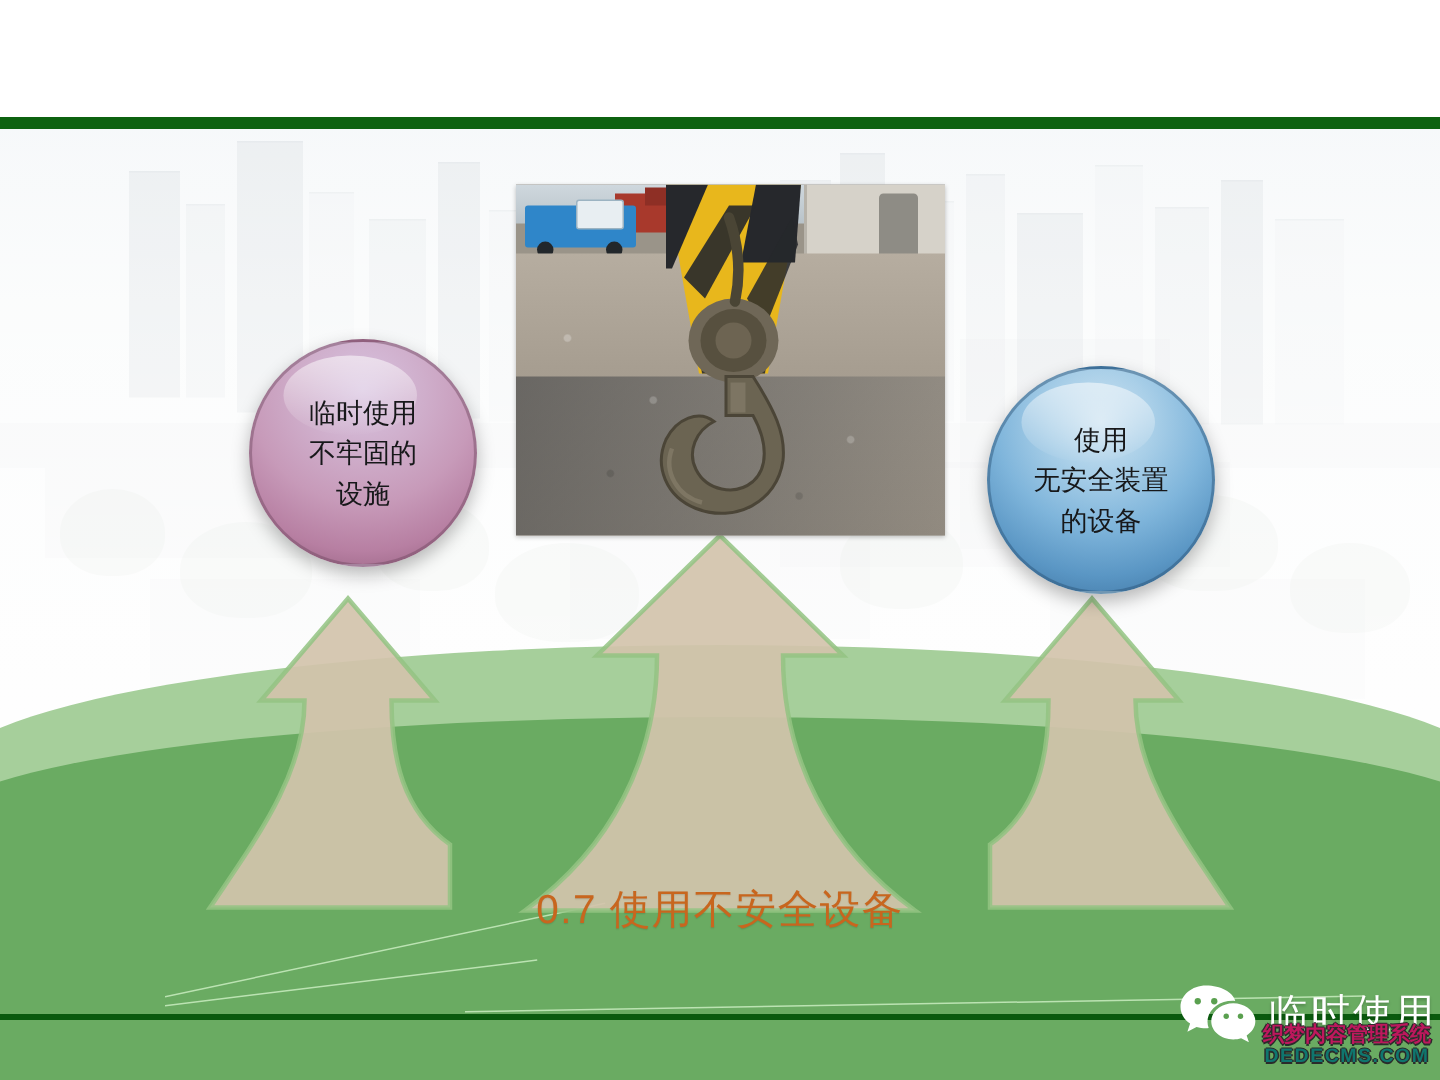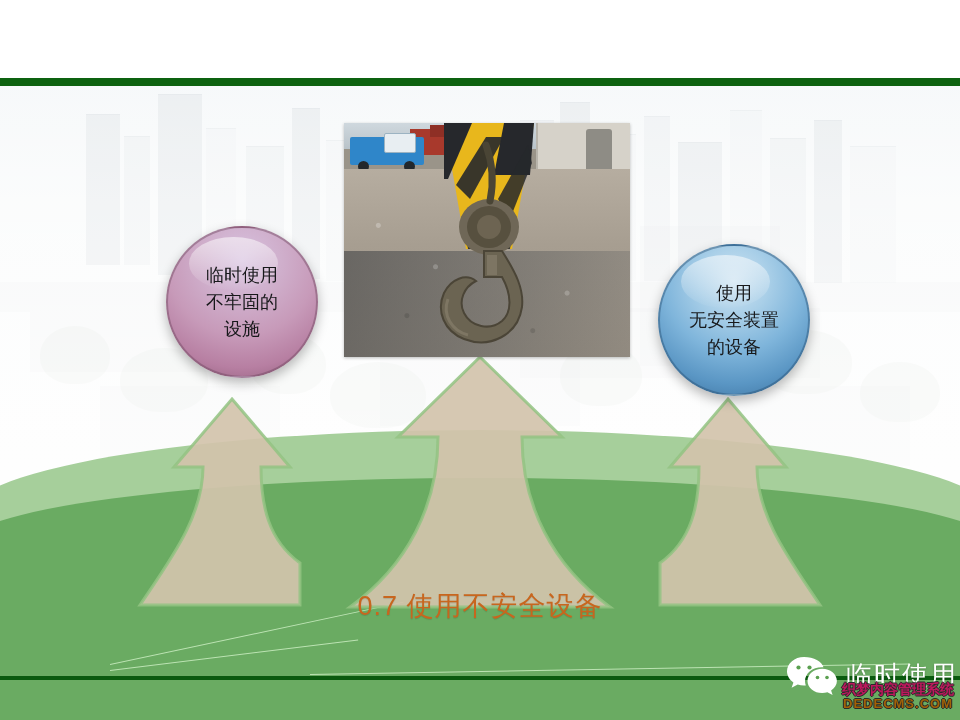--- a/index.html
+++ b/index.html
@@ -235,21 +235,21 @@
     width: 124px;
     text-align: center;
     line-height: 1.05;
   }
   .wm-cn {
     font-size: 14px; font-weight: bold; color: #be185d;
     letter-spacing: 0px;
     text-shadow: -1px 0 #2b2b2b, 0 1px #2b2b2b, 1px 0 #2b2b2b, 0 -1px #2b2b2b;
   }
   .wm-en {
-    font-size: 13px; font-weight: bold; color: #a16207;
+    font-size: 13px; font-weight: bold; color: #0f766e;
     letter-spacing: 1px;
     text-shadow: -1px 0 #2b2b2b, 0 1px #2b2b2b, 1px 0 #2b2b2b, 0 -1px #2b2b2b;
   }
 </style>
 </head>
 <body>
 
 <div id="slide">
 
   <div class="bg-city">

